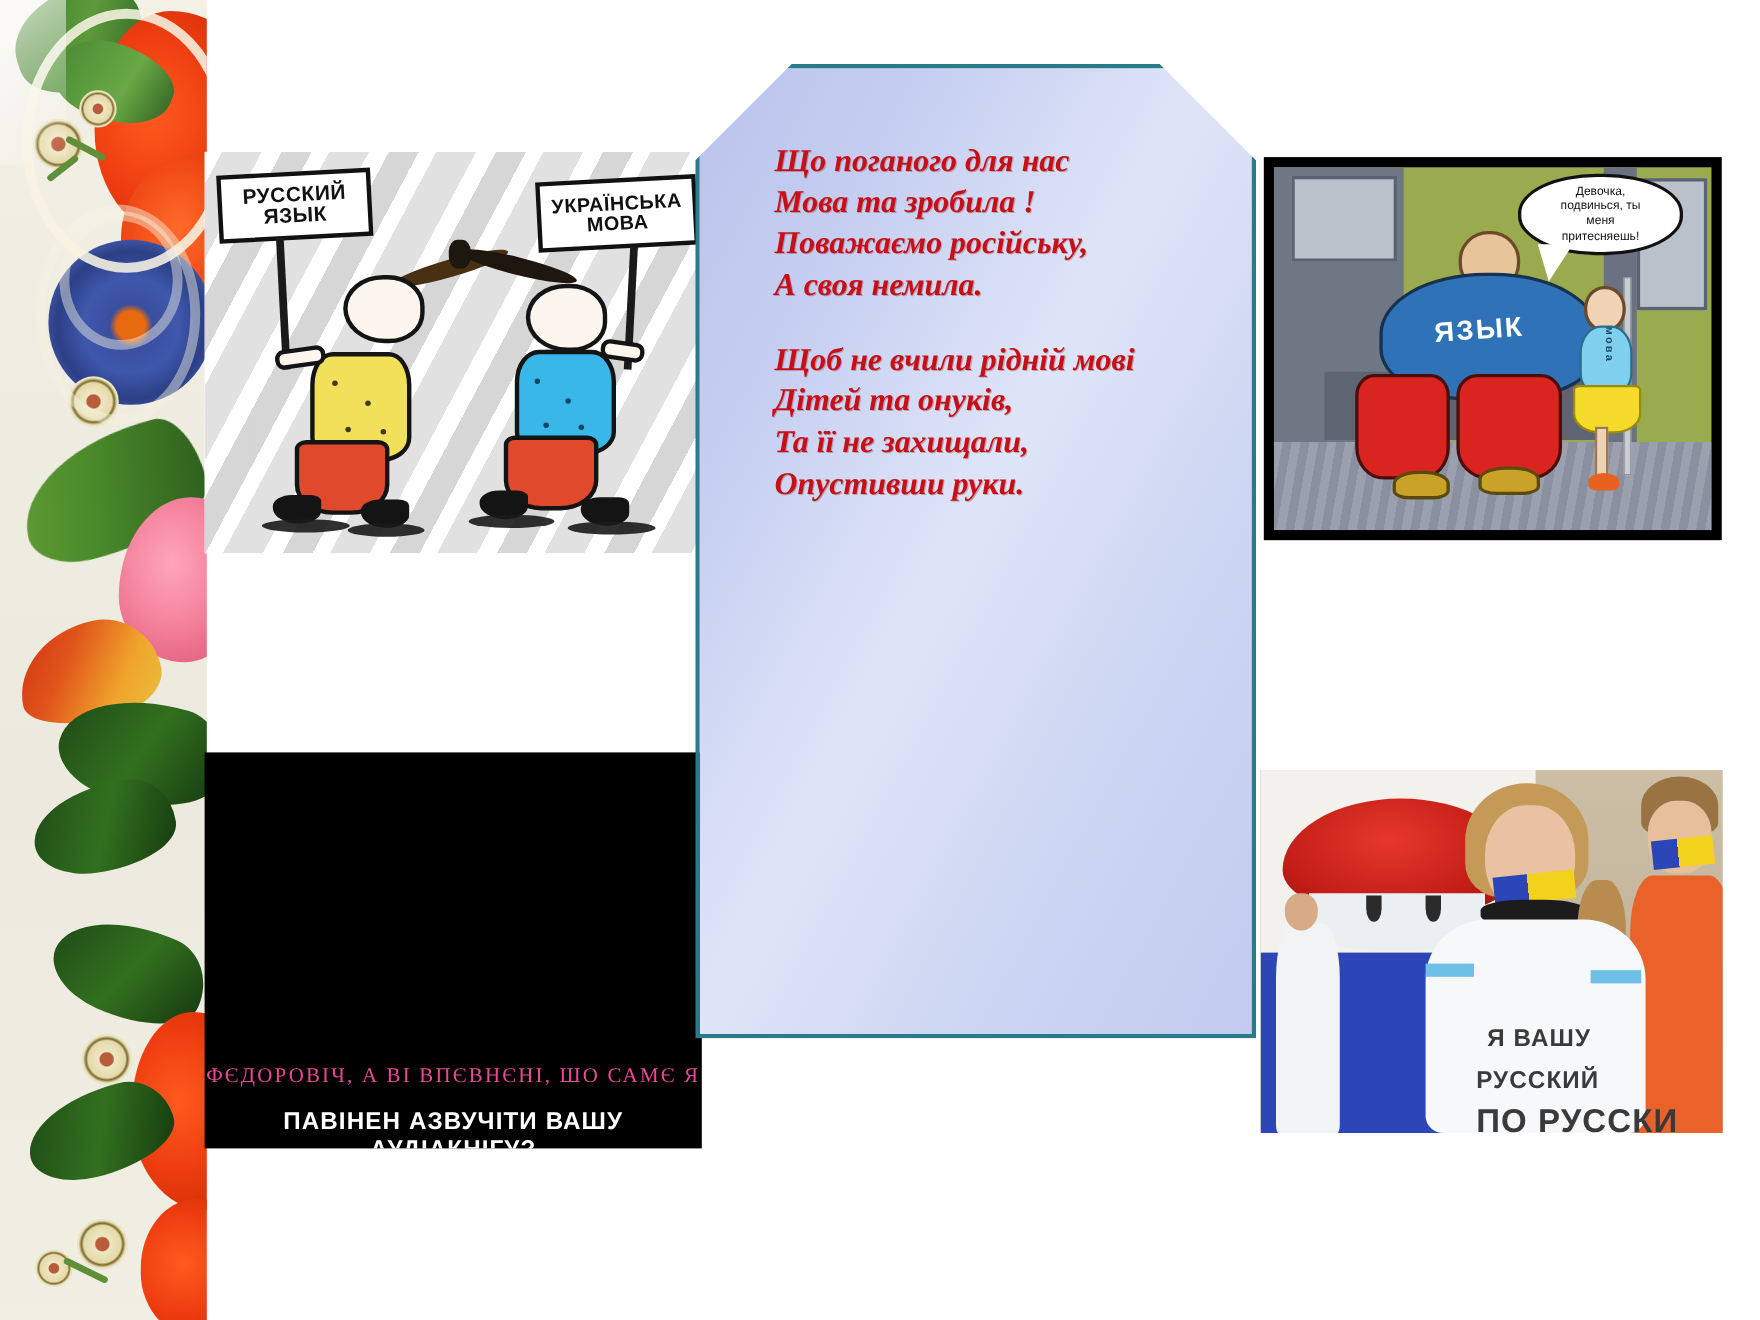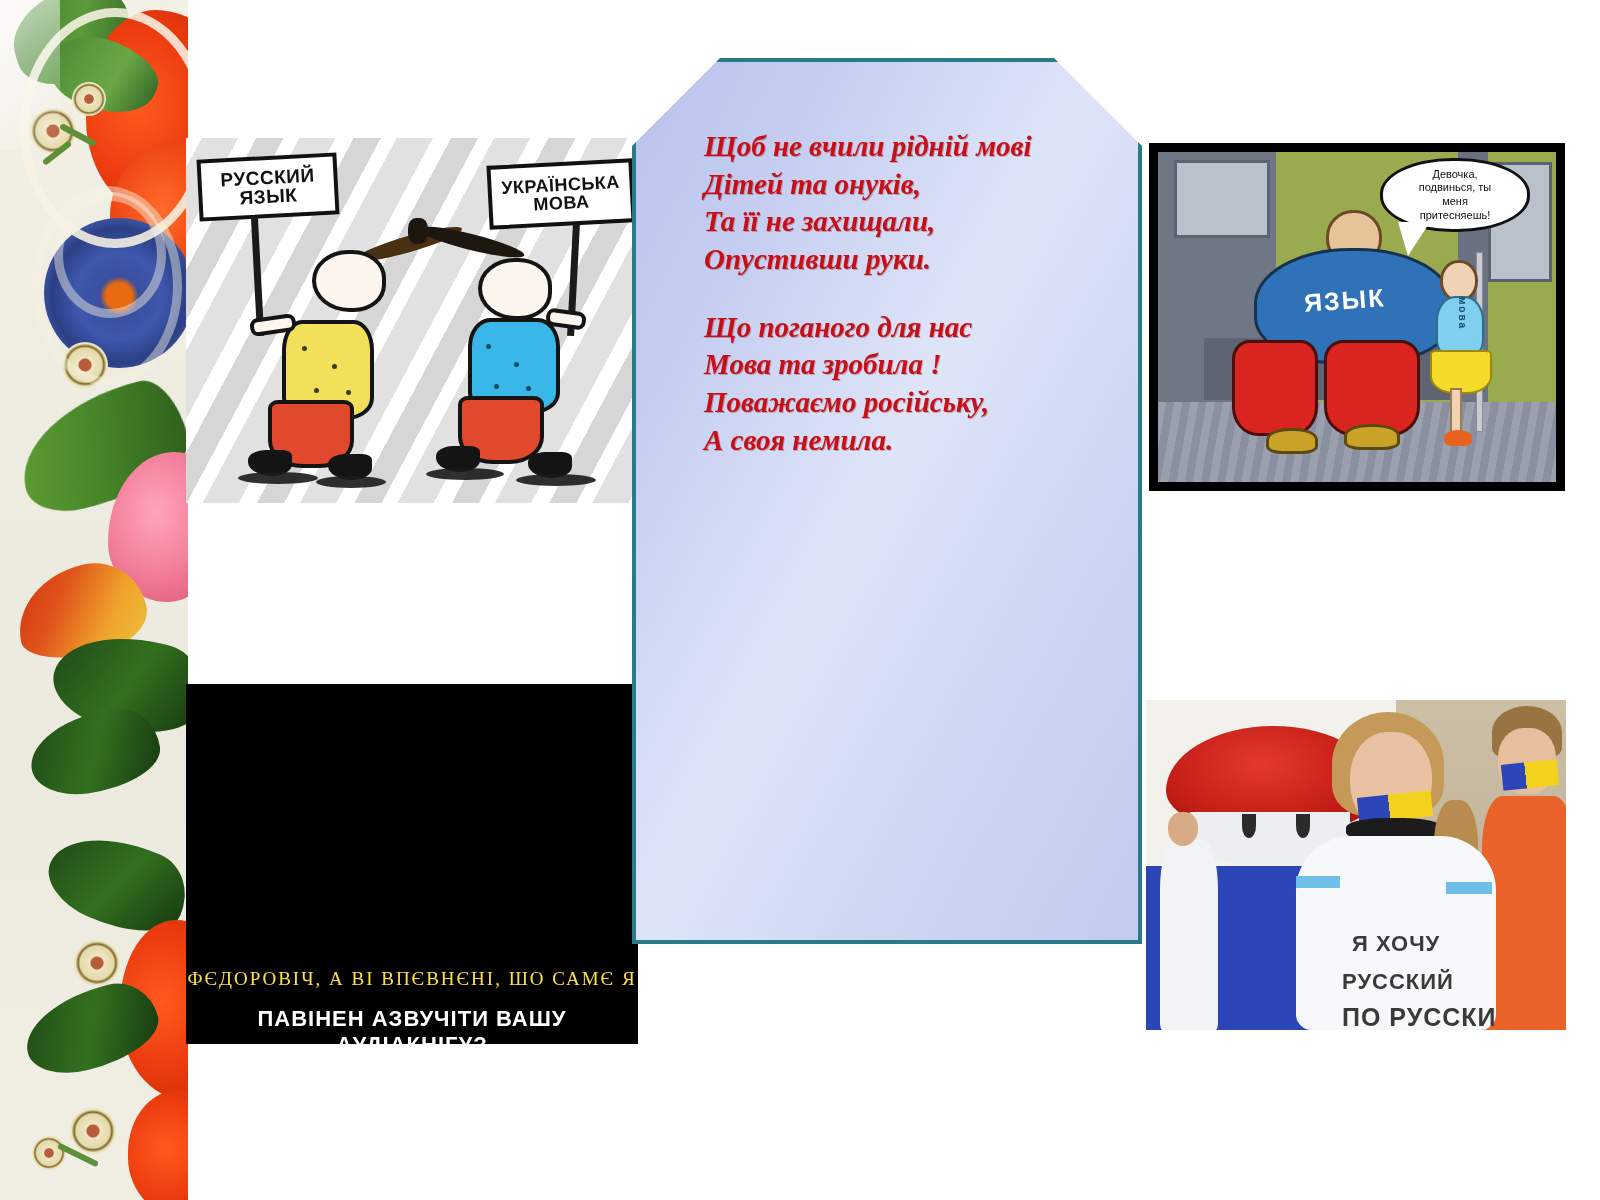--- a/index.html
+++ b/index.html
@@ -202,21 +202,21 @@
   .az-head { position:absolute; background:#e3bb9a; border-radius:46% 46% 44% 44%; }
   .az-hair { position:absolute; background:#e8e8e8; border-radius:50% 50% 10% 10%; }
   .az-glasses-l, .az-glasses-r {
     position:absolute; width:36px; height:22px; border:3px solid #6a5a4a;
     border-radius:6px; background:rgba(255,255,255,.18);
   }
   .az-headphone { position:absolute; width:22px; height:44px; background:#d8d4cd;
     border:2px solid #7e7a72; border-radius:8px; }
   .az-mic { position:absolute; background:#2a2a2a; border-radius:3px; }
   .demo-caption-1 {
-    position:absolute; left:0; right:0; text-align:center; color:#fde047;
+    position:absolute; left:0; right:0; text-align:center; color:#ec4899;
     font-family:"Liberation Serif", serif; letter-spacing:2px;
   }
   .demo-caption-2 {
     position:absolute; left:0; right:0; text-align:center; color:#ffffff;
     font-family:"Liberation Sans", sans-serif; font-weight:700; letter-spacing:1px;
   }
 
   
   #protest-photo {
     position:absolute; left:1146px; top:700px; width:420px; height:330px;
@@ -421,31 +421,31 @@
 
     <div class="pp-hair" style="left:186px; top:12px; width:112px; height:104px;"></div>
     <div class="pp-face" style="left:204px; top:32px; width:82px; height:100px;"></div>
     <div class="pp-tape" style="left:212px; top:94px; width:74px;"></div>
     <div class="pp-scarf" style="left:200px; top:118px; width:96px; height:24px;"></div>
     <div class="pp-braid" style="left:288px; top:100px; width:44px; height:110px;"></div>
     <div class="pp-girl-shirt" style="left:150px; top:136px; width:200px; height:194px;"></div>
     <div style="position:absolute; left:150px; top:176px; width:44px; height:12px; background:#6fc0e8;"></div>
     <div style="position:absolute; left:300px; top:182px; width:46px; height:12px; background:#6fc0e8;"></div>
 
-    <div class="pp-shirt-text" style="left:206px; top:232px; font-size:22px;">Я ХОЧУ</div>
+    <div class="pp-shirt-text" style="left:206px; top:232px; font-size:22px;">Я ВАШУ</div>
     <div class="pp-shirt-text" style="left:196px; top:270px; font-size:22px;">РУССКИЙ</div>
-    <div class="pp-shirt-text" style="left:196px; top:304px; font-size:25px;">ПО РУССКИ</div>
+    <div class="pp-shirt-text" style="left:196px; top:304px; font-size:30px;">ПО РУССКИ</div>
   </div>
 
   <div id="poem-box">
     <div id="poem-inner">
+      <div class="stanza" style="white-space: pre-line;">Що поганого для нас
+Мова та зробила !
+Поважаємо російську,
+А своя немила.</div>
       <div class="stanza" style="white-space: pre-line;">Щоб не вчили рідній мові
 Дітей та онуків,
 Та її не захищали,
 Опустивши руки.</div>
-      <div class="stanza" style="white-space: pre-line;">Що поганого для нас
-Мова та зробила !
-Поважаємо російську,
-А своя немила.</div>
     </div>
   </div>
 
 </div>
 
 </body></html>

